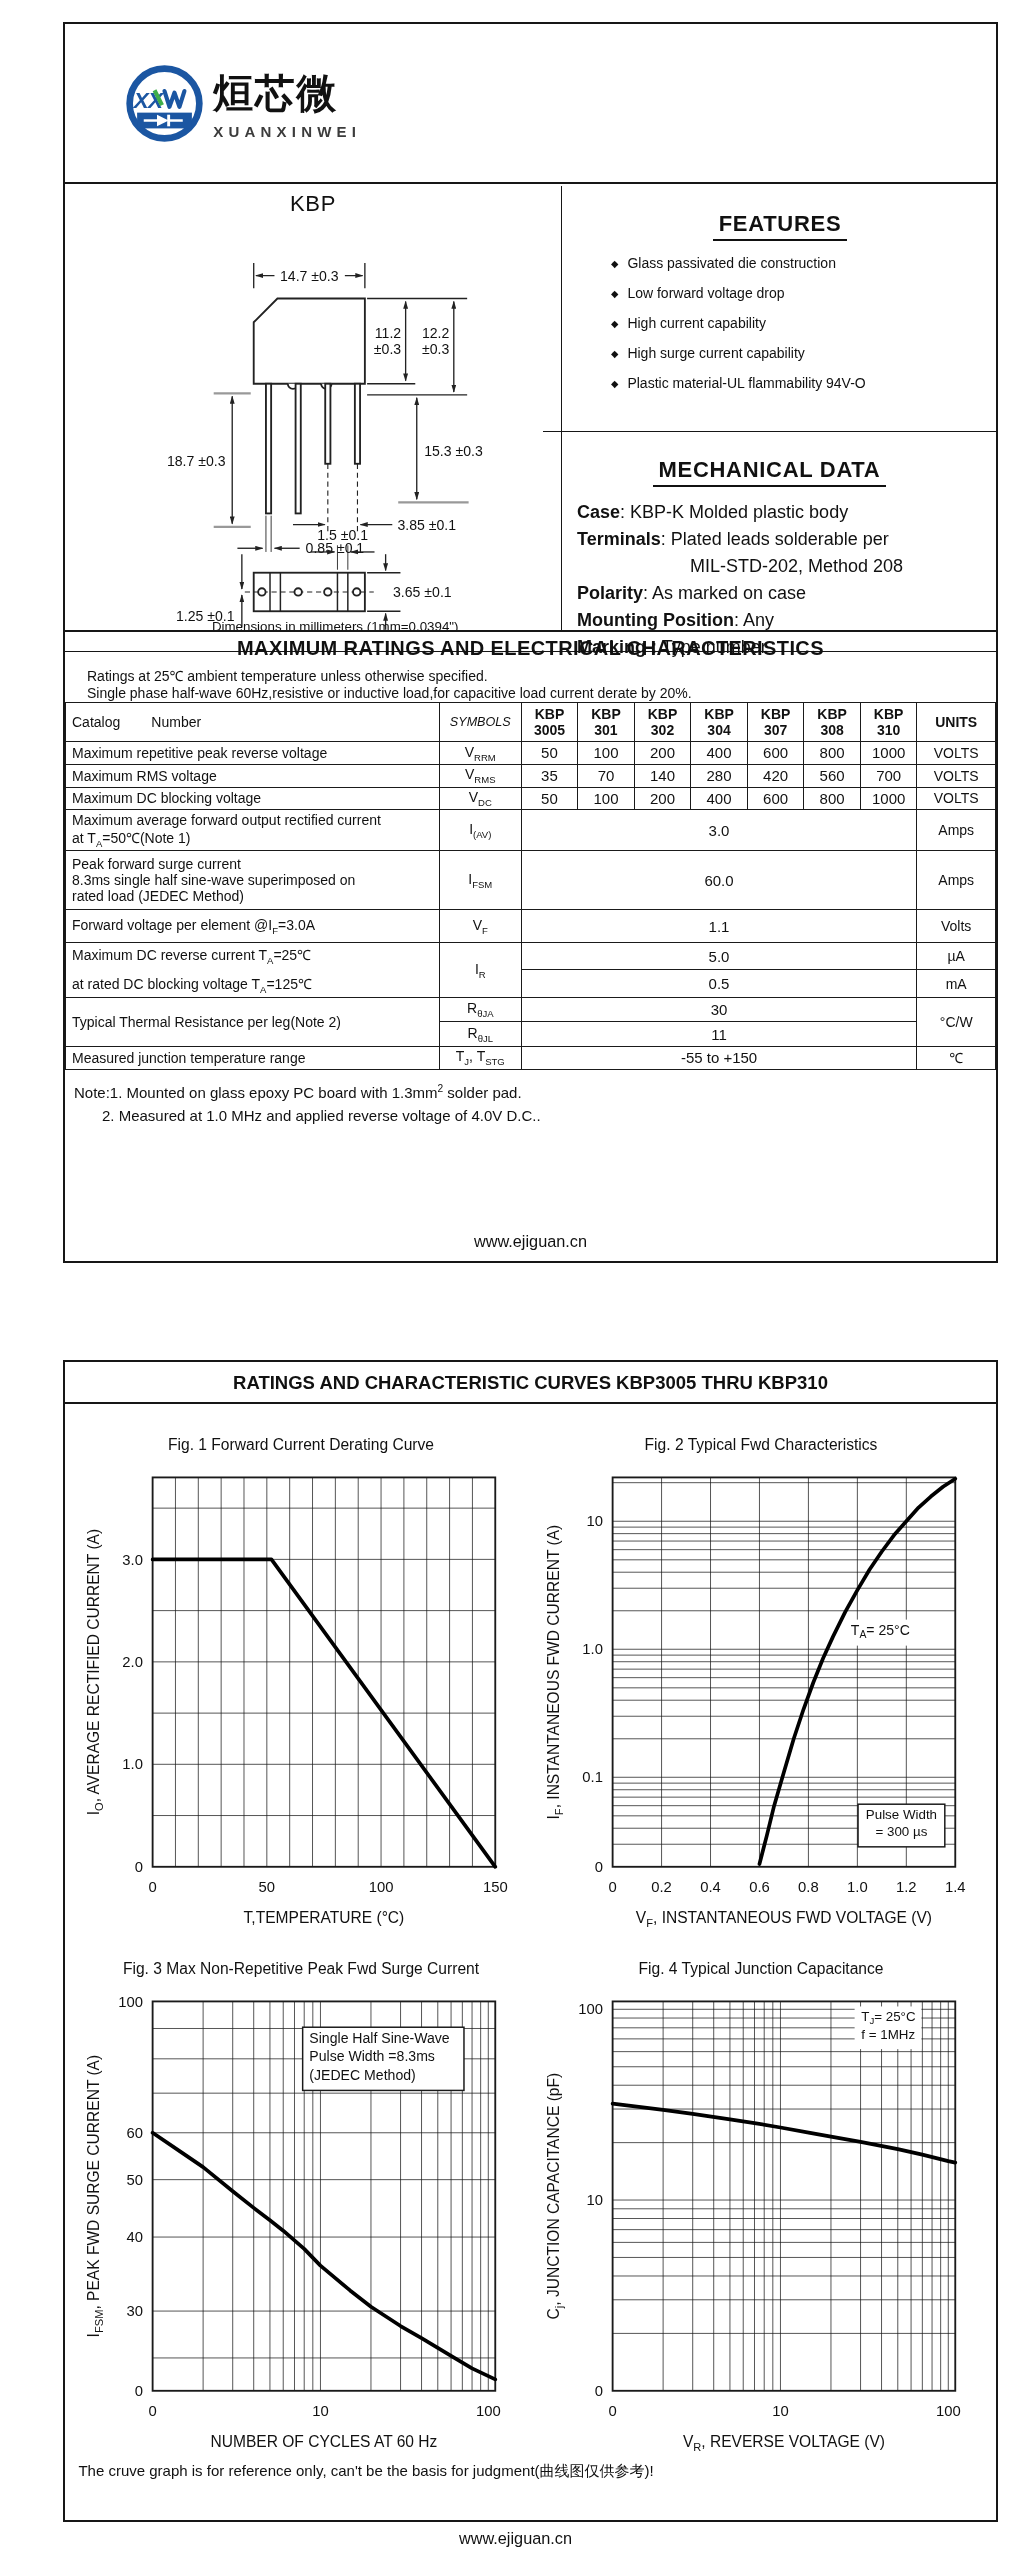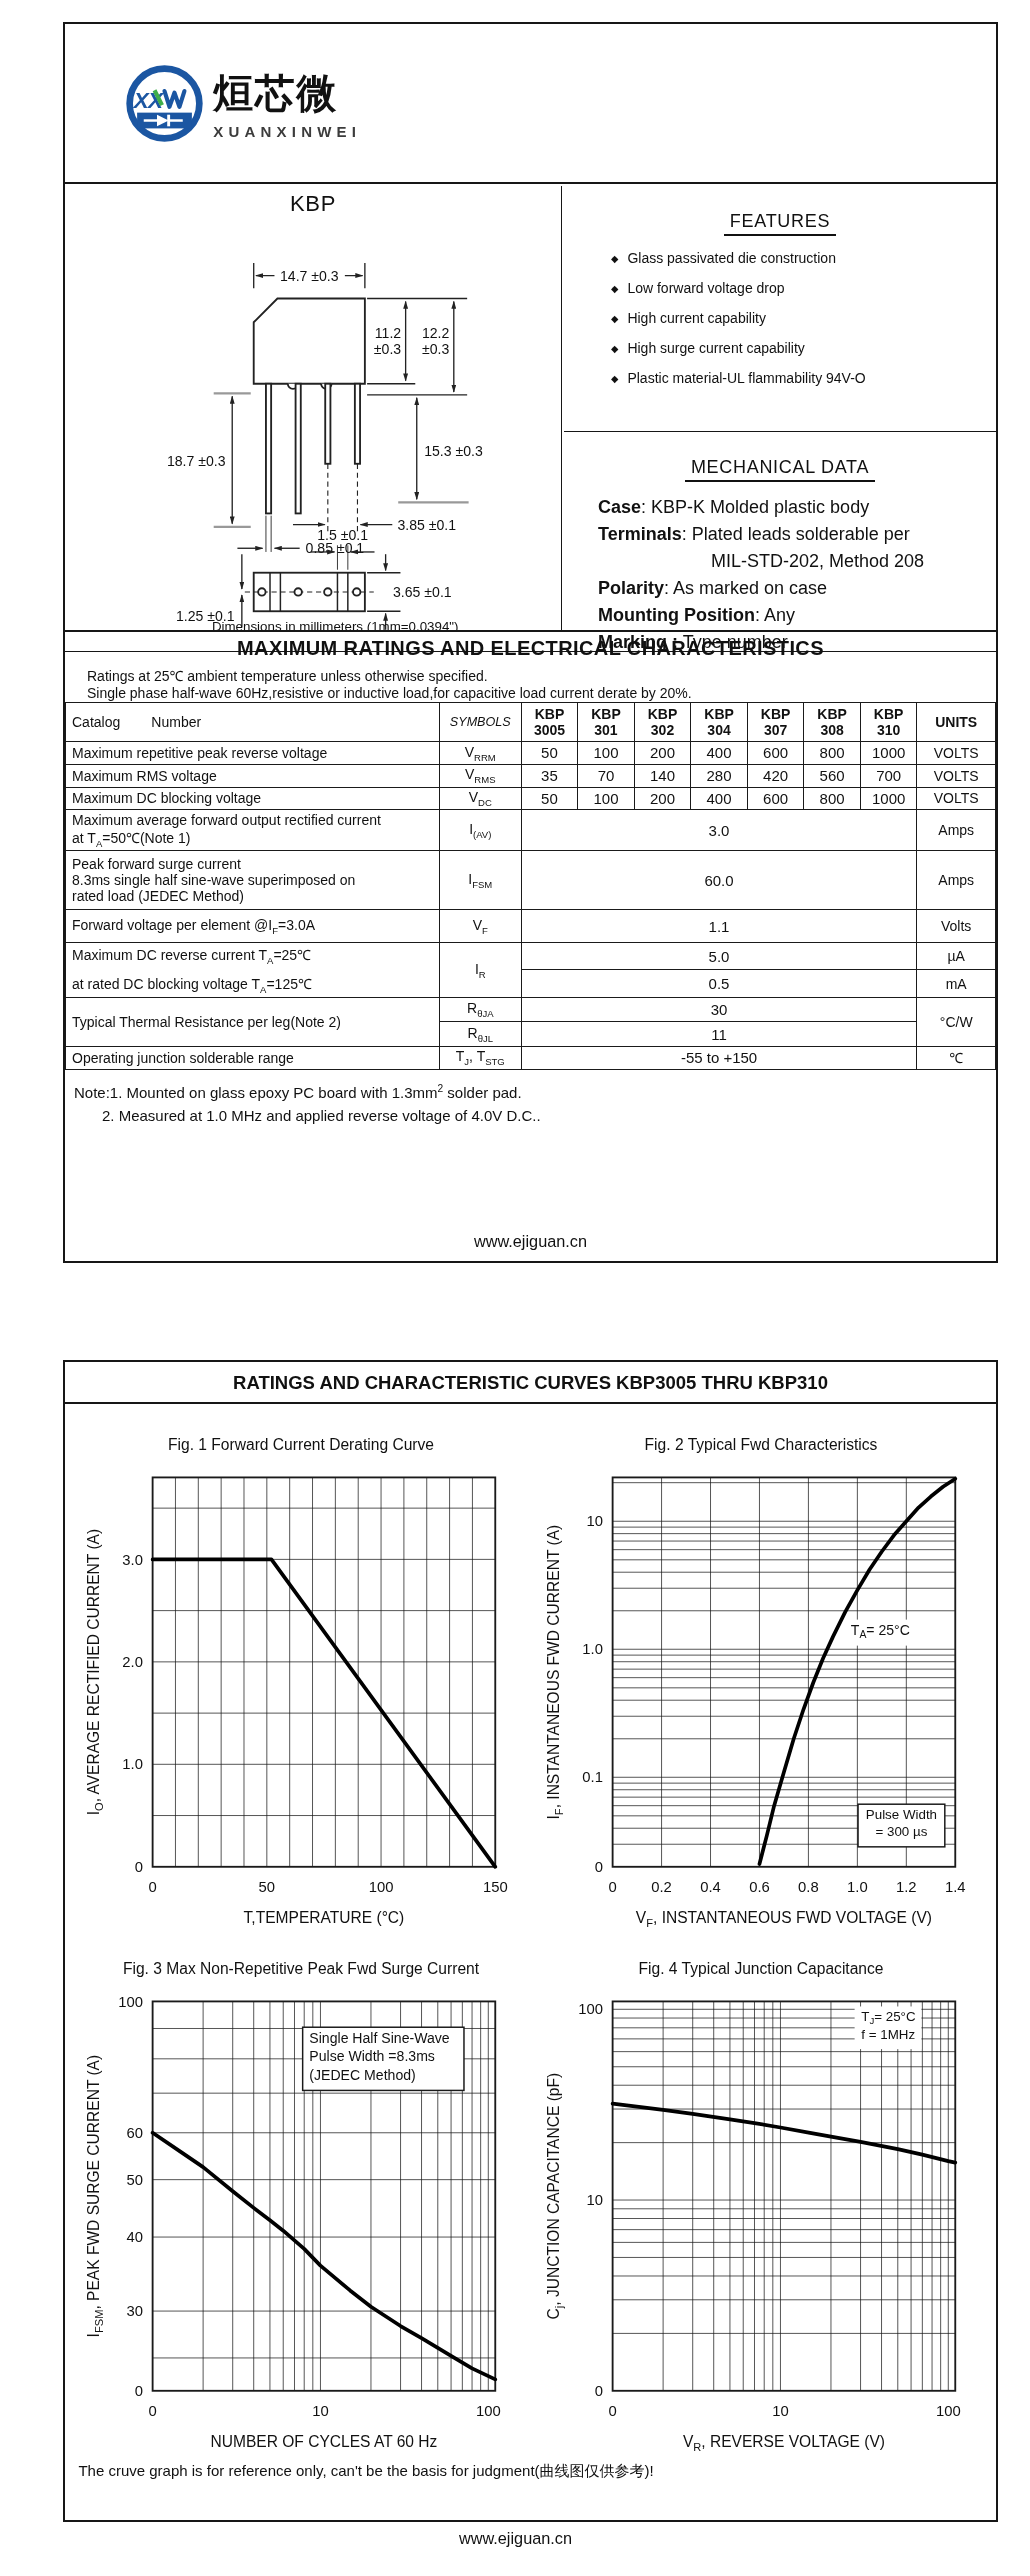--- a/index.html
+++ b/index.html
@@ -29,23 +29,23 @@
   .dim{ font-size:19px; fill:#111;}
   .cap{ font-size:18px; fill:#111;}
   .part{ fill:#fff; stroke:#222; stroke-width:2.5;}
   .part-line{ stroke:#222; stroke-width:2;}
   .thin{ stroke:#222; stroke-width:1.8; fill:none;}
   .thin2{ stroke:#222; stroke-width:1.2;}
   .dash{ stroke:#222; stroke-width:1.5; stroke-dasharray:7 5; fill:none;}
   .ref{ stroke:#999; stroke-width:3;}
 
   .features-section{ position:absolute; top:162px; left:499px; right:0; height:245px;}
-  .mech-section{ position:absolute; top:407px; left:499px; right:0; height:200px; border-top:1.5px solid #161616;}
+  .mech-section{ position:absolute; top:407px; left:478px; right:0; height:200px; border-top:1.5px solid #161616;}
   .sec-title{ text-align:center; margin-top:25px;}
-  .sec-title span{ font-weight:normal; font-size:18px; border-bottom:2.2px solid #111; padding:0 6px 3px; letter-spacing:0.7px;text-align:center;}
+  .sec-title span{ font-weight:bold; font-size:22px; border-bottom:2.2px solid #111; padding:0 6px 3px; letter-spacing:0.7px;text-align:center;}
   #features-list{ list-style:none; margin:18px 0 0 47px; font-size:14px;}
   #features-list li{ margin:14px 0;}
   #features-list li:first-child{ margin-bottom:13.4px;}
   .blt{ font-size:9.6px; margin-right:9px; vertical-align:1.5px;}
   #mech-lines{ margin:16.3px 0 0 34px; font-size:18px; line-height:1.5;}
   .mech-line b{ font-weight:bold;}
   .mech-line.ind{ padding-left:113px;}
 
   
   .ratings-band{ position:absolute; top:606px; left:0; right:0; height:22px; border-top:2.2px solid #161616;
@@ -325,21 +325,21 @@
             <td class="cl pc" rowspan="2">Typical Thermal Resistance per leg(Note 2)</td>
             <td class="sy">R<sub>θJA</sub></td>
             <td class="va" colspan="7">30</td>
             <td class="un" rowspan="2">°C/W</td>
           </tr>
           <tr style="height:24.5px">
             <td class="sy">R<sub>θJL</sub></td>
             <td class="va" colspan="7">11</td>
           </tr>
           <tr style="height:20px">
-            <td class="cl pc">Operating junction solderable range</td>
+            <td class="cl pc">Measured junction temperature range</td>
             <td class="sy">T<sub>J</sub>, T<sub>STG</sub></td>
             <td class="va" colspan="7">-55 to +150</td>
             <td class="un">℃</td>
           </tr>
         </tbody>
       </table>
     </div>
 
   <div class="notes-block">
     <div>Note:1. Mounted on  glass epoxy  PC board with 1.3mm<sup>2</sup> solder pad.</div>

